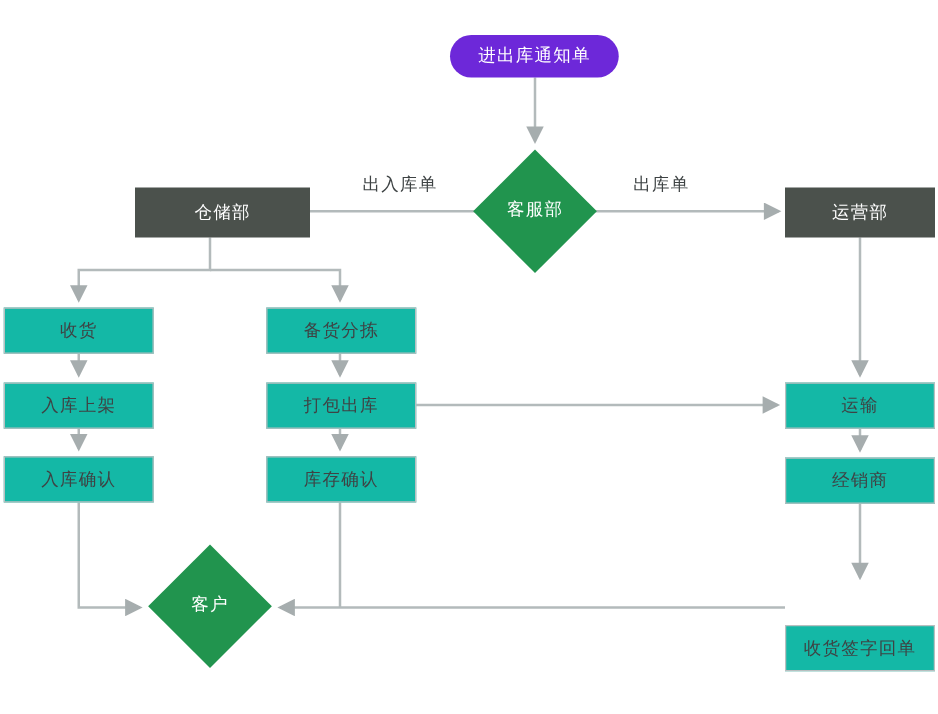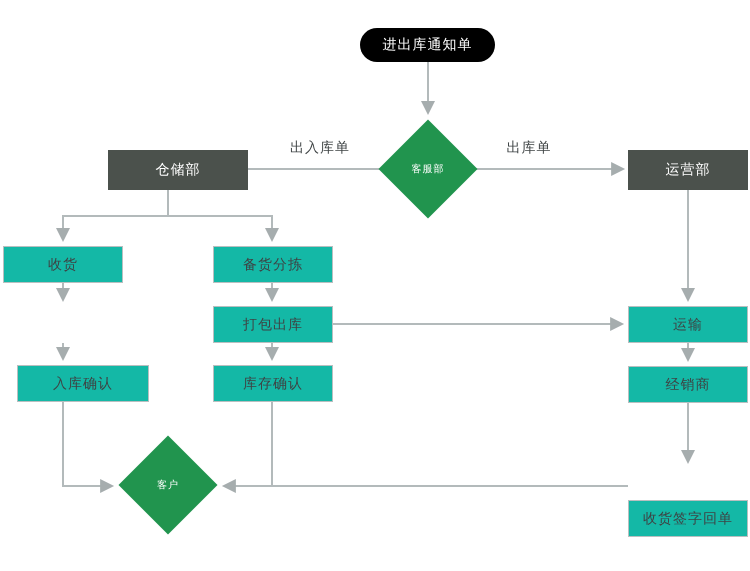--- a/index.html
+++ b/index.html
@@ -16,45 +16,46 @@
     position: absolute;
     display: flex;
     align-items: center;
     justify-content: center;
     font-size: 14px;
     box-sizing: border-box;
     letter-spacing: 1px;
     white-space: nowrap;
   }
   .pill {
-    background: #000000;
+    background: #6d28d9;
     color: #ffffff;
     border-radius: 17px;
   }
   .dept {
     background: #4B514C;
     color: #ffffff;
   }
   .proc {
     background: #14b8a6;
     border: 1px solid #B9BFC0;
     color: #3E4344;
   }
   .diamond {
     position: absolute;
     background: #21944E;
     transform: rotate(45deg);
   }
   .diamond-label {
     position: absolute;
     color: #ffffff;
-    font-size: 10px;
+    font-size: 14px;
     text-align: center;
     letter-spacing: 1px;
     white-space: nowrap;
+    font-family: Liberation Mono, monospace;
   }
   .edge-label {
     position: absolute;
     font-size: 14px;
     color: #3E4344;
     text-align: center;
     letter-spacing: 1px;
     white-space: nowrap;
   }
 </style>
@@ -94,21 +95,22 @@
   <div class="diamond" style="left:393px; top:134px; width:70px; height:70px;"></div>
   <div class="diamond-label" style="left:378px; top:159px; width:100px; height:20px; line-height:20px;">客服部</div>
 
   <div class="node dept" style="left:108px; top:150px; width:140px; height:40px;">仓储部</div>
   <div class="node dept" style="left:628px; top:150px; width:120px; height:40px;">运营部</div>
 
   <div class="edge-label" style="left:280px; top:139px; width:80px;">出入库单</div>
   <div class="edge-label" style="left:494px; top:139px; width:70px;">出库单</div>
 
   <div class="node proc" style="left:3px; top:246px; width:120px; height:37px;">收货</div>
-  <div class="node proc" style="left:17px; top:365px; width:132px; height:37px;">入库确认</div>
+  <div class="node proc" style="left:3px; top:306px; width:120px; height:37px;">入库上架</div>
+  <div class="node proc" style="left:3px; top:365px; width:120px; height:37px;">入库确认</div>
 
   <div class="node proc" style="left:213px; top:246px; width:120px; height:37px;">备货分拣</div>
   <div class="node proc" style="left:213px; top:306px; width:120px; height:37px;">打包出库</div>
   <div class="node proc" style="left:628px; top:306px; width:120px; height:37px;">运输</div>
 
   <div class="node proc" style="left:213px; top:365px; width:120px; height:37px;">库存确认</div>
   <div class="node proc" style="left:628px; top:366px; width:120px; height:37px;">经销商</div>
   <div class="node proc" style="left:628px; top:468px; width:120px; height:37px;margin-top:32px;">收货签字回单</div>
 
   <div class="diamond" style="left:133px; top:450px; width:70px; height:70px;"></div>

